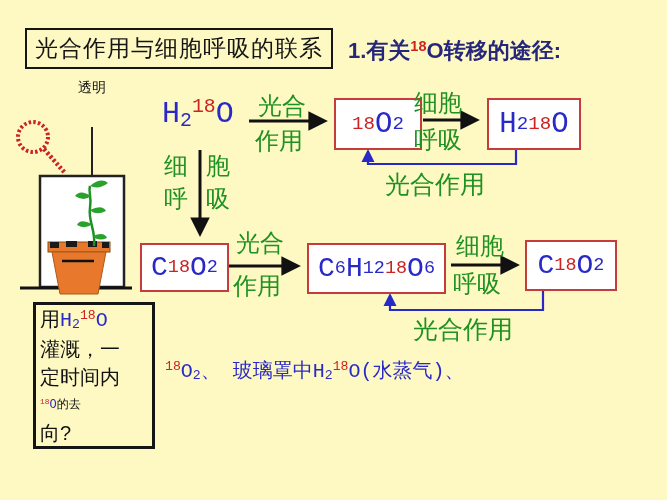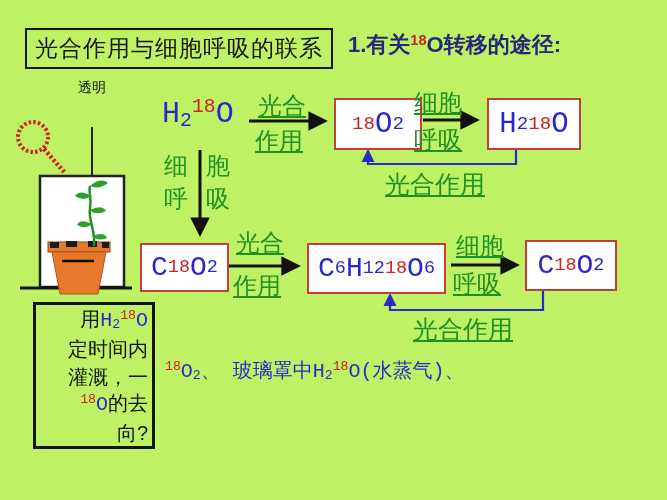--- a/index.html
+++ b/index.html
@@ -1,23 +1,23 @@
 <!DOCTYPE html>
 <html><head>
 <meta charset="utf-8">
 <style>
   html,body{margin:0;padding:0;background:#e8e8e8;}
-  .stage{position:relative;width:667px;height:500px;background:#bef264;overflow:hidden;
+  .stage{position:relative;width:667px;height:500px;background:#fef9c3;overflow:hidden;
          font-family:"Liberation Sans",sans-serif;color:#111;}
   .abs{position:absolute;}
   .title-box{border:2px solid #151515;padding:3px 8px;font-size:23px;letter-spacing:1px;
              color:#151515;white-space:nowrap;}
   .heading{font-size:22px;color:#26267a;white-space:nowrap;font-weight:bold;}
   .cn{white-space:nowrap;}
-  .glabel{color:#1f9122;font-size:24px;white-space:nowrap;text-decoration:underline;}
+  .glabel{color:#1f9122;font-size:24px;white-space:nowrap;}
   .f{font-family:Liberation Mono, monospace;color:#2929c8;line-height:1;white-space:nowrap;}
   .f sup{font-size:0.66em;vertical-align:0.5em;line-height:0;}
   .f sub{font-size:0.66em;vertical-align:-0.18em;line-height:0;}
   .rbox{border:2px solid #c43c3c;display:flex;align-items:center;justify-content:center;
         font-size:29px;background:#fff;}
   .qbox{border:3px solid #151515;font-size:20px;line-height:28px;padding:2px 4px;
         box-sizing:border-box;}
   .vcol{font-size:24px;line-height:33px;color:#1f9122;text-align:center;}
   svg{position:absolute;left:0;top:0;}
 </style>
@@ -72,31 +72,31 @@
 
     <line x1="200" y1="150" x2="200" y2="233" stroke="#111" stroke-width="3" marker-end="url(#mblack)"></line>
 
     <line x1="228" y1="266" x2="297" y2="266" stroke="#111" stroke-width="3" marker-end="url(#mblack)"></line>
     <line x1="451" y1="265" x2="516" y2="265" stroke="#111" stroke-width="3" marker-end="url(#mblack)"></line>
     <polyline points="543,289 543,310 390,310 390,297" fill="none" stroke="#2929c8" stroke-width="2.2" marker-end="url(#mblue)"></polyline>
   </svg>
 
   <div class="abs title-box" style="left:25px;top:28px;">光合作用与细胞呼吸的联系</div>
 
-  <div class="abs heading f" style="left:348px;top:34px;font-family:'Liberation Sans',sans-serif;color:#26267a;font-size:22px;"><span>1.有关</span><sup style="color: rgb(204, 34, 34);">18</sup><span>O转移的途径:</span></div>
+  <div class="abs heading f" style="left:348px;top:40px;font-family:'Liberation Sans',sans-serif;color:#26267a;font-size:22px;"><span>1.有关</span><sup style="color: rgb(204, 34, 34);">18</sup><span>O转移的途径:</span></div>
 
   <div class="abs cn" style="left:40px;top:74px;width:104px;text-align:center;font-size:14px;line-height:26px;color:#151515;">
     <div>透明</div>
   </div>
 
-  <div class="abs qbox" style="left:33px;top:302px;width:122px;height:147px;text-align:right;">
+  <div class="abs qbox" style="left:33px;top:302px;width:122px;height:147px;">
     <div class="f" style="font-size:20px;line-height:28px;color:#111;"><span style="color: rgb(17, 17, 17);">用</span><span style="color: rgb(41, 41, 200);">H</span><sub style="color: rgb(41, 41, 200);">2</sub><sup style="color: rgb(204, 34, 34);">18</sup><span style="color: rgb(41, 41, 200);">O</span></div>
+    <div><span style="color: rgb(17, 17, 17);">灌溉，一</span></div>
     <div><span style="color: rgb(17, 17, 17);">定时间内</span></div>
-    <div><span style="color: rgb(17, 17, 17);">灌溉，一</span></div>
-    <div class="f" style="font-size:20px;line-height:28px;color:#111;"><sup style="color: rgb(204, 34, 34);">18</sup><span style="color: rgb(41, 41, 200);">O</span><span style="color: rgb(17, 17, 17);">的去</span></div>
+    <div class="f" style="font-size:12px;line-height:28px;color:#111;"><sup style="color: rgb(204, 34, 34);">18</sup><span style="color: rgb(41, 41, 200);">O</span><span style="color: rgb(17, 17, 17);">的去</span></div>
     <div><span style="color: rgb(17, 17, 17);">向?</span></div>
   </div>
 
   <div class="abs f" style="left:162px;top:99px;font-size:30px;"><span>H</span><sub>2</sub><sup style="color: rgb(204, 34, 34);">18</sup><span>O</span></div>
 
   <div class="abs glabel" style="left:258px;top:90px;">光合</div>
   <div class="abs glabel" style="left:255px;top:125px;">作用</div>
 
   <div class="abs rbox f" style="left:334px;top:98px;width:84px;height:48px;">
       <sup style="color: rgb(204, 34, 34);">18</sup>

